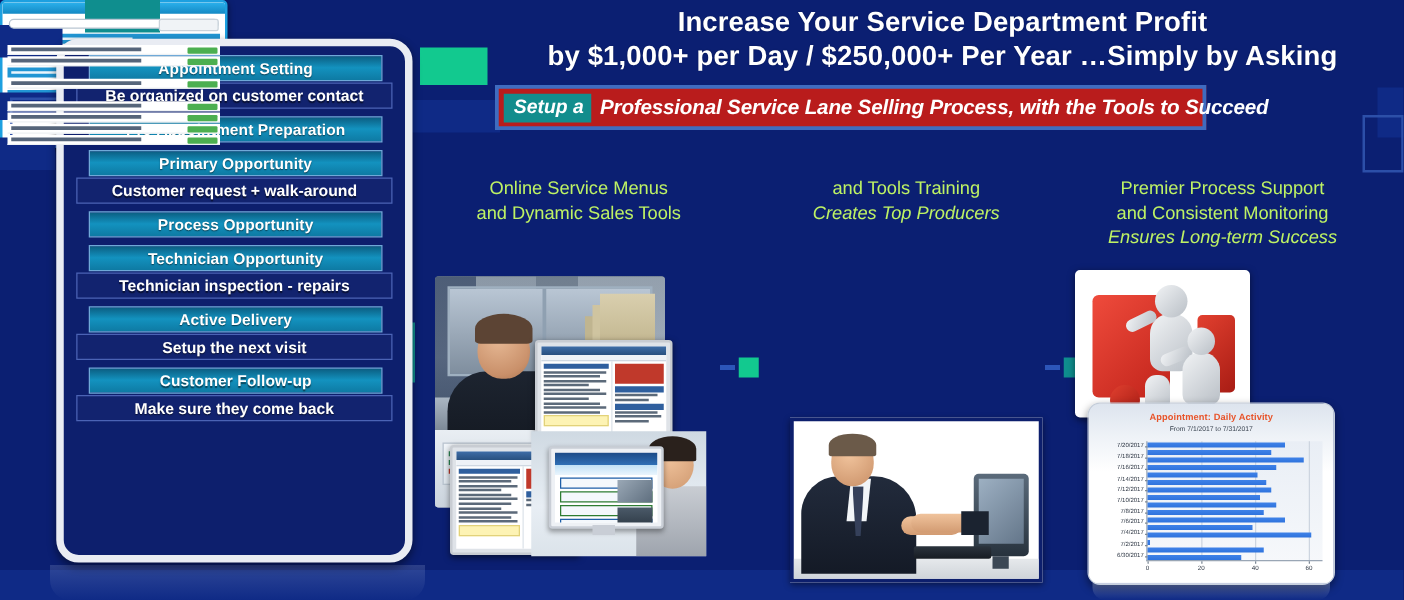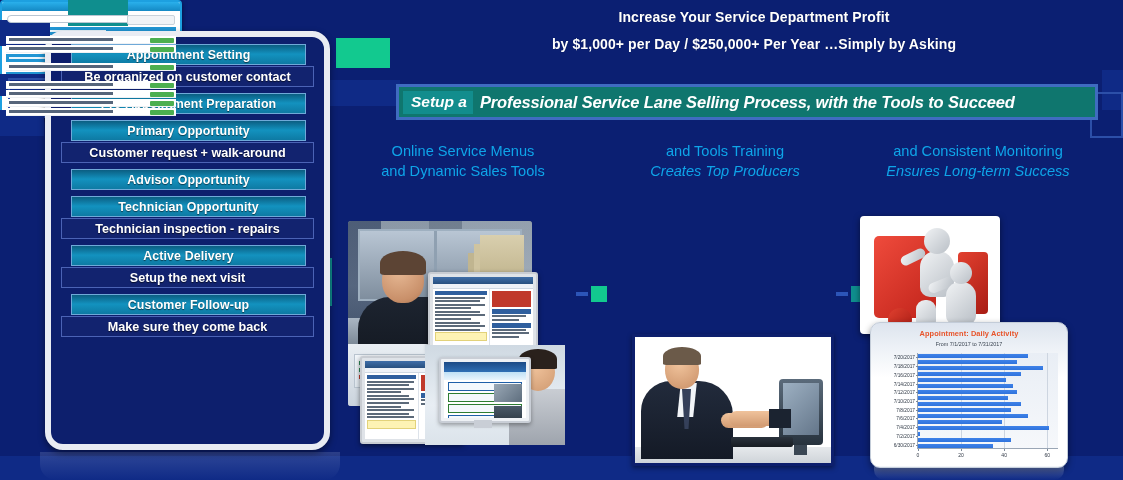--- a/index.html
+++ b/index.html
@@ -20,27 +20,27 @@
   .deco { position: absolute; }
   .deco-rect { background: #0f2a86; }
   .deco-teal { background: #0f8e8e; }
   .deco-green { background: #12c98f; }
   .deco-outline { border: 2px solid #2c4fa8; background: transparent; }
 
   
   #headline {
     position: absolute; left: 404px; top: 4px; width: 700px;
     text-align: center; color: #ffffff;
-    font-weight: bold; font-size: 14px; line-height: 27px;
+    font-weight: bold; font-size: 22px; line-height: 27px;
     letter-spacing: .1px;
     text-shadow: 0 0 1px rgba(0,0,0,.4);
   }
   #subbar {
-    position: absolute; left: 396px; top: 84px; width: 702px; height: 36px;
-    border: 3px solid #3f6cc0; background: #0f766e;
+    position: absolute; left: 396px; top: 68px; width: 569px; height: 36px;
+    border: 3px solid #3f6cc0; background: #b91c1c;
     display: flex; align-items: center;
   }
   #subbar .tealchip {
     background: #128d8d; color: #ffffff;
     font-style: italic; font-weight: bold; font-size: 15.5px;
     padding: 2px 6px 3px 8px; margin-left: 4px;
     white-space: nowrap;
   }
   #subbar .subtext {
     color: #ffffff; font-style: italic; font-weight: bold;
@@ -75,21 +75,21 @@
     border: 1px solid #4b63b5;
     display: flex; align-items: center; justify-content: center;
   }
   .step-sub span {
     color: #ffffff; font-weight: bold; font-size: 12.6px;
     text-shadow: 0 1px 1px rgba(0,0,0,.6);
   }
 
   
   .col-cap {
-    position: absolute; text-align: center; color: #0ea5e9;
+    position: absolute; text-align: center; color: #bef264;
     font-size: 14.6px; line-height: 19.5px;
   }
   .col-cap .it { font-style: italic; }
 
   
   .pic { position: absolute; background: #ffffff; overflow: hidden; }
 
   
   #c1-photo {
     left: 348px; top: 221px; width: 184px; height: 185px;
@@ -451,21 +451,21 @@
         <div class="step-head">
             <span>Primary Opportunity</span>
           </div>
         <div class="step-sub">
             <span>Customer request + walk-around</span>
           </div>
       </div>
 
       <div class="step">
         <div class="step-head">
-            <span>Advisor Opportunity</span>
+            <span>Process Opportunity</span>
           </div>
       </div>
 
       <div class="step">
         <div class="step-head">
             <span>Technician Opportunity</span>
           </div>
         <div class="step-sub">
             <span>Technician inspection - repairs</span>
           </div>
@@ -506,20 +506,21 @@
 
   <div class="col-cap" style="left:348px; top:142px; width:230px;">
     <div>Online Service Menus</div>
     <div>and Dynamic Sales Tools</div>
   </div>
   <div class="col-cap" style="left:620px; top:142px; width:210px;">
     <div>and Tools Training</div>
     <div class="it">Creates Top Producers</div>
   </div>
   <div class="col-cap" style="left:848px; top:142px; width:260px;">
+    <div>Premier Process Support</div>
     <div>and Consistent Monitoring</div>
     <div class="it">Ensures Long-term Success</div>
   </div>
 
   <div class="pic" id="c1-photo">
     <div class="shop-bg"></div>
     <div class="window"></div>
     <div class="boxes"></div>
     <div class="counter"></div>
     <div class="man-body"></div>

